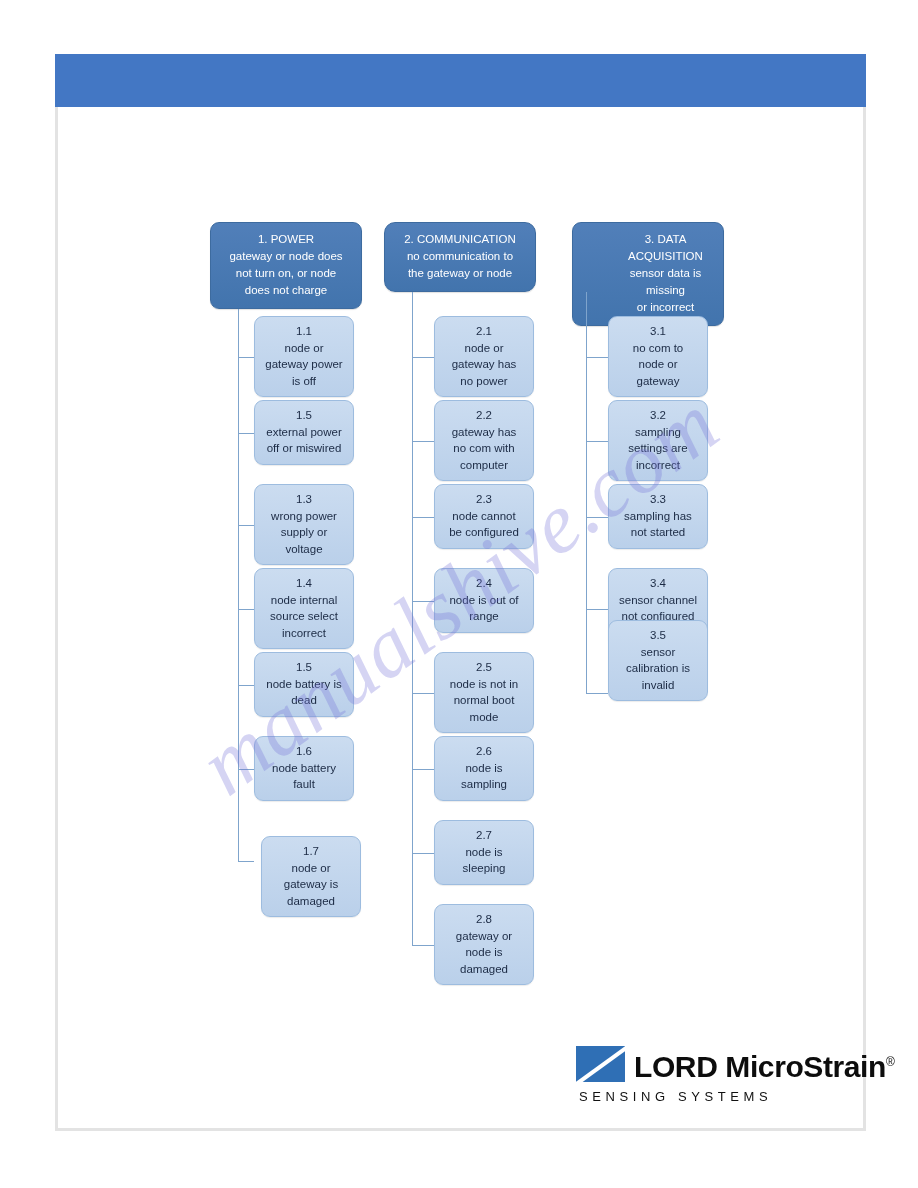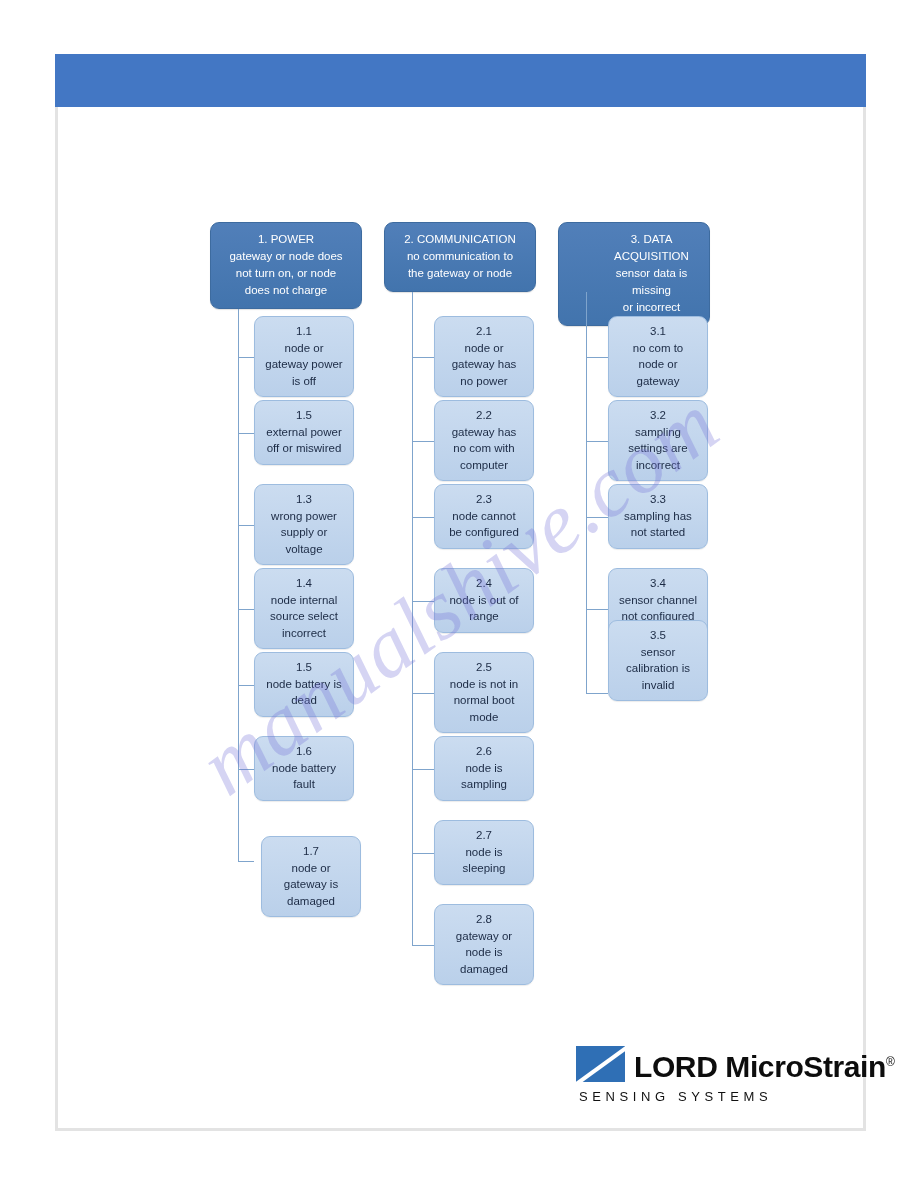--- a/index.html
+++ b/index.html
@@ -222,21 +222,21 @@
       <span class="txt">damaged</span>
     </div>
     <div class="vline" style="left: 238px; top: 309px; height: 551.5px;"></div>
     <div class="hline" style="left: 238px; top: 356.5px; width: 16px;"></div>
     <div class="hline" style="left: 238px; top: 432.5px; width: 16px;"></div>
     <div class="hline" style="left: 238px; top: 524.5px; width: 16px;"></div>
     <div class="hline" style="left: 238px; top: 608.5px; width: 16px;"></div>
     <div class="hline" style="left: 238px; top: 684.5px; width: 16px;"></div>
     <div class="hline" style="left: 238px; top: 768.5px; width: 16px;"></div>
     <div class="hline" style="left: 238px; top: 860.5px; width: 16px;"></div>
-    <div class="parent-box" style="left: 384px;">
+    <div class="parent-box" style="left: 384px; border-radius: 11px;">
       <span class="ttl">2.  COMMUNICATION</span>
       <span class="ttl">no communication to</span>
       <span class="ttl">the  gateway or node</span>
     </div>
     <div class="child-box" style="left: 434px; top: 316px;">
       <span class="num">2.1</span>
       <span class="txt">node or</span>
       <span class="txt">gateway has</span>
       <span class="txt">no power</span>
     </div>
@@ -280,21 +280,21 @@
     </div>
     <div class="vline" style="left: 412px; top: 292px; height: 652.5px;"></div>
     <div class="hline" style="left: 412px; top: 356.5px; width: 22px;"></div>
     <div class="hline" style="left: 412px; top: 440.5px; width: 22px;"></div>
     <div class="hline" style="left: 412px; top: 516.5px; width: 22px;"></div>
     <div class="hline" style="left: 412px; top: 600.5px; width: 22px;"></div>
     <div class="hline" style="left: 412px; top: 692.5px; width: 22px;"></div>
     <div class="hline" style="left: 412px; top: 768.5px; width: 22px;"></div>
     <div class="hline" style="left: 412px; top: 852.5px; width: 22px;"></div>
     <div class="hline" style="left: 412px; top: 944.5px; width: 22px;"></div>
-    <div class="parent-box" style="left: 558px; padding-left: 40px;">
+    <div class="parent-box" style="left: 572px; padding-left: 40px;">
       <span class="ttl">3.  DATA ACQUISITION</span>
       <span class="ttl">sensor data is missing</span>
       <span class="ttl">or incorrect</span>
     </div>
     <div class="child-box" style="left: 608px; top: 316px;">
       <span class="num">3.1</span>
       <span class="txt">no com to</span>
       <span class="txt">node or</span>
       <span class="txt">gateway</span>
     </div>

